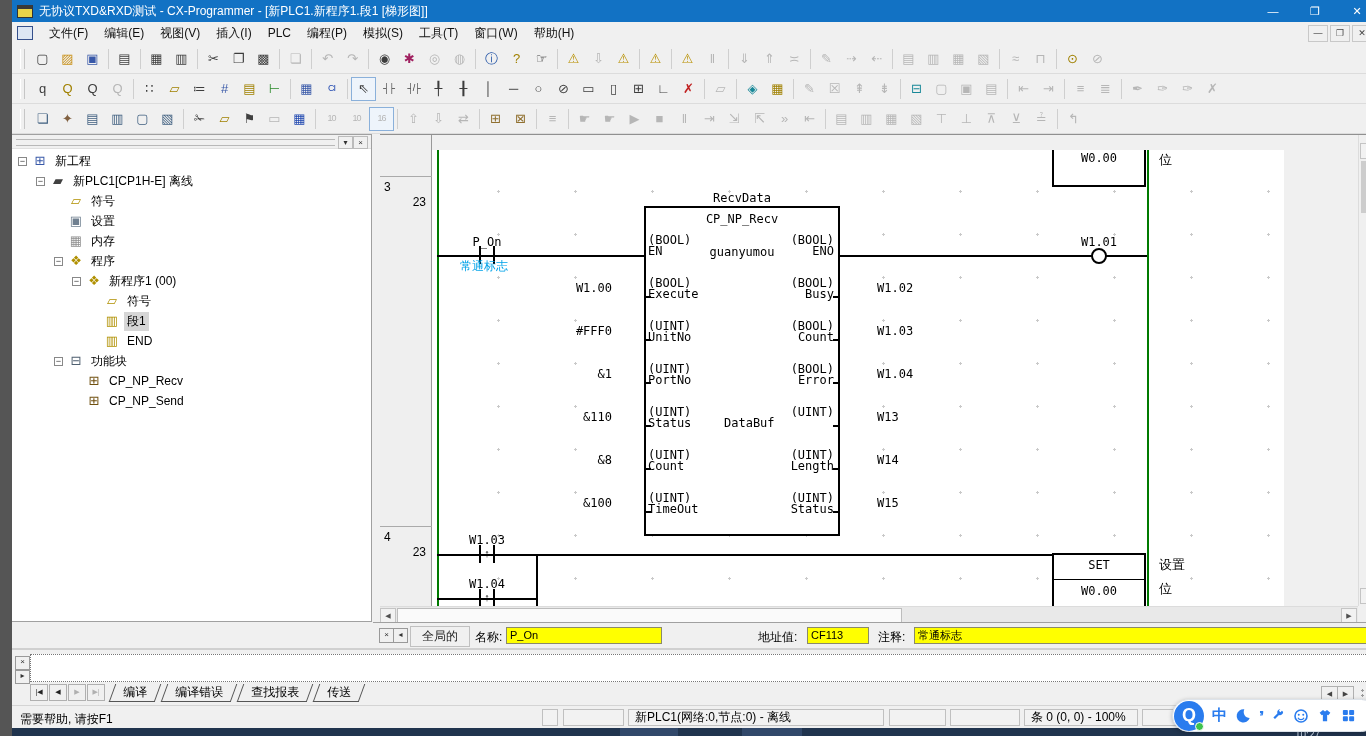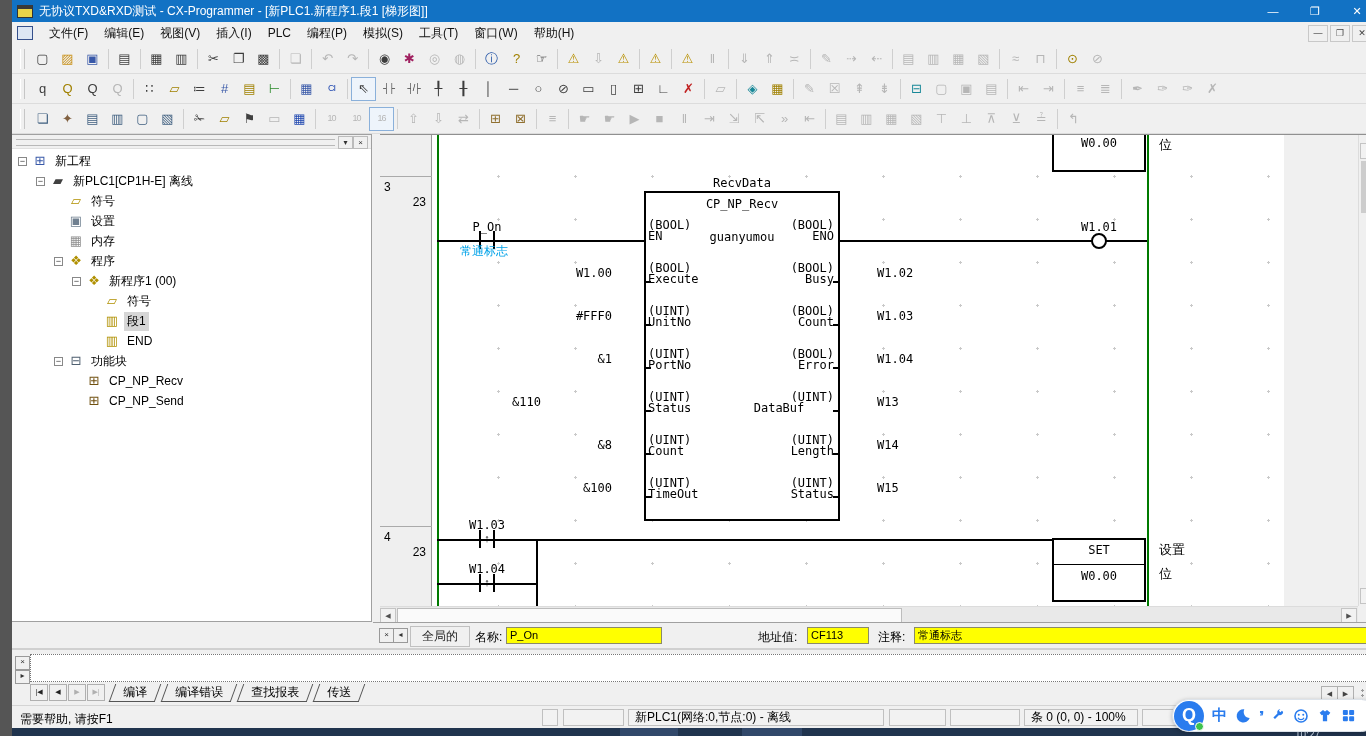--- a/index.html
+++ b/index.html
@@ -58,21 +58,21 @@
   #projtab{position:absolute;left:4px;top:0px;height:20px;padding:0 12px 0 6px;background:#f0f0f0;
            border:1px solid #909090;border-top:none;display:flex;align-items:center;font-size:12px;}
   #projtab .ticn{width:12px;height:10px;background:#d8e4f0;border:1px solid #405a80;margin-right:4px;}
 
   
   #ladder{position:absolute;left:368px;top:134px;width:996px;height:488px;background:#f0f0f0;
           border-top:1px solid #909090;box-sizing:border-box;}
   #gutter{position:absolute;left:0;top:0;width:52px;height:471px;background:#efefef;border-right:1px solid #999;box-sizing:border-box;}
   .gline{position:absolute;left:0;width:52px;height:1px;background:#aaa;}
   .gnum{position:absolute;font-size:12px;color:#000;}
-  #canvas{position:absolute;left:52px;top:0;width:852px;height:471px;background:#fff;overflow:hidden;
+  #canvas{position:absolute;left:52px;top:15px;width:852px;height:471px;background:#fff;overflow:hidden;
           background-image:radial-gradient(circle,#c9c9c9 1px,rgba(0,0,0,0) 1.3px);
           background-size:77px 43px;background-position:28px 20px;}
   .hl{position:absolute;height:2px;background:#000;}
   .vl{position:absolute;width:2px;background:#000;}
   .bus{position:absolute;width:2px;background:#007a00;top:0;height:471px;}
   .lbl{position:absolute;font-family:"DejaVu Sans Mono",monospace;font-size:12px;color:#000;white-space:pre;line-height:12px;}
   .cjk{font-family:"Liberation Sans","DejaVu Sans",sans-serif;}
   .ctr{text-align:center;}
   .rgt{text-align:right;}
   .cbar{position:absolute;width:2px;height:18px;background:#000;}
@@ -461,21 +461,21 @@
           <div class="lbl" style="left: 216px; top: 181px;">UnitNo</div>
           <div class="stub" style="left: 214px; top: 189px;"></div>
           <div class="lbl" style="left: 80px; top: 175px; width: 100px; text-align: right;">#FFF0</div>
           <div class="lbl" style="left: 216px; top: 213px;">(UINT)</div>
           <div class="lbl" style="left: 216px; top: 224px;">PortNo</div>
           <div class="stub" style="left: 214px; top: 232px;"></div>
           <div class="lbl" style="left: 80px; top: 218px; width: 100px; text-align: right;">&amp;1</div>
           <div class="lbl" style="left: 216px; top: 256px;">(UINT)</div>
           <div class="lbl" style="left: 216px; top: 267px;">Status</div>
           <div class="stub" style="left: 214px; top: 275px;"></div>
-          <div class="lbl" style="left: 80px; top: 261px; width: 100px; text-align: left;">&amp;110</div>
+          <div class="lbl" style="left: 80px; top: 261px; width: 100px; text-align: right;">&amp;110</div>
           <div class="lbl" style="left: 216px; top: 299px;">(UINT)</div>
           <div class="lbl" style="left: 216px; top: 310px;">Count</div>
           <div class="stub" style="left: 214px; top: 318px;"></div>
           <div class="lbl" style="left: 80px; top: 304px; width: 100px; text-align: right;">&amp;8</div>
           <div class="lbl" style="left: 216px; top: 342px;">(UINT)</div>
           <div class="lbl" style="left: 216px; top: 353px;">TimeOut</div>
           <div class="stub" style="left: 214px; top: 361px;"></div>
           <div class="lbl" style="left: 80px; top: 347px; width: 100px; text-align: right;">&amp;100</div>
           <div class="lbl" style="left: 292px; top: 84px; width: 110px; text-align: right;">(BOOL)</div>
           <div class="lbl" style="left: 292px; top: 95px; width: 110px; text-align: right;">ENO</div>
@@ -485,21 +485,21 @@
           <div class="lbl" style="left: 445px; top: 132px;">W1.02</div>
           <div class="lbl" style="left: 292px; top: 170px; width: 110px; text-align: right;">(BOOL)</div>
           <div class="lbl" style="left: 292px; top: 181px; width: 110px; text-align: right;">Count</div>
           <div class="stub" style="left: 401px; top: 189px;"></div>
           <div class="lbl" style="left: 445px; top: 175px;">W1.03</div>
           <div class="lbl" style="left: 292px; top: 213px; width: 110px; text-align: right;">(BOOL)</div>
           <div class="lbl" style="left: 292px; top: 224px; width: 110px; text-align: right;">Error</div>
           <div class="stub" style="left: 401px; top: 232px;"></div>
           <div class="lbl" style="left: 445px; top: 218px;">W1.04</div>
           <div class="lbl" style="left: 292px; top: 256px; width: 110px; text-align: right;">(UINT)</div>
-          <div class="lbl" style="left: 292px; top: 267px; width: 110px; text-align: center;">DataBuf</div>
+          <div class="lbl" style="left: 292px; top: 267px; width: 110px; text-align: left;">DataBuf</div>
           <div class="stub" style="left: 401px; top: 275px;"></div>
           <div class="lbl" style="left: 445px; top: 261px;">W13</div>
           <div class="lbl" style="left: 292px; top: 299px; width: 110px; text-align: right;">(UINT)</div>
           <div class="lbl" style="left: 292px; top: 310px; width: 110px; text-align: right;">Length</div>
           <div class="stub" style="left: 401px; top: 318px;"></div>
           <div class="lbl" style="left: 445px; top: 304px;">W14</div>
           <div class="lbl" style="left: 292px; top: 342px; width: 110px; text-align: right;">(UINT)</div>
           <div class="lbl" style="left: 292px; top: 353px; width: 110px; text-align: right;">Status</div>
           <div class="stub" style="left: 401px; top: 361px;"></div>
           <div class="lbl" style="left: 445px; top: 347px;">W15</div>

